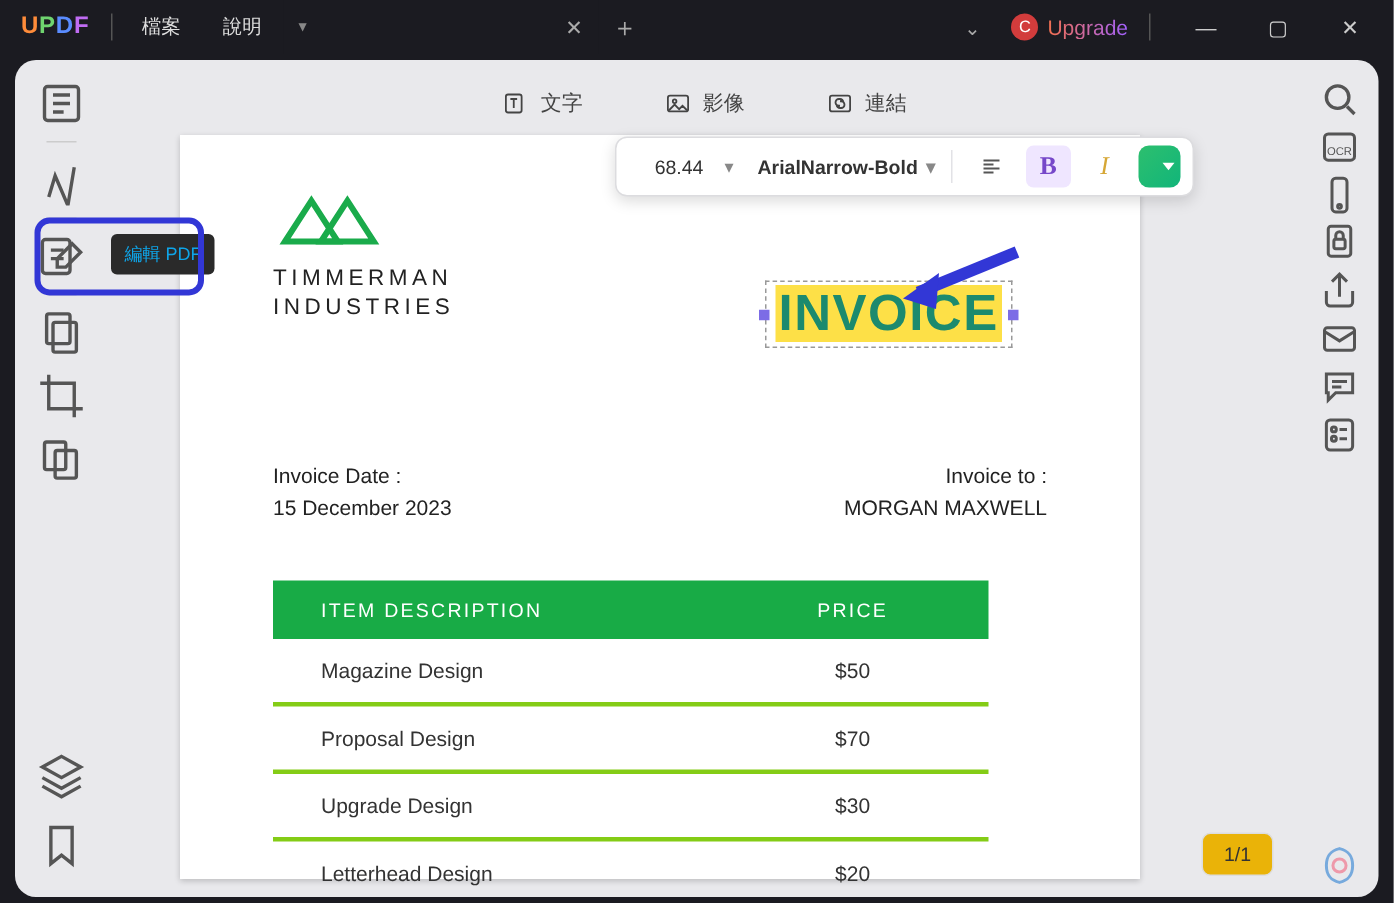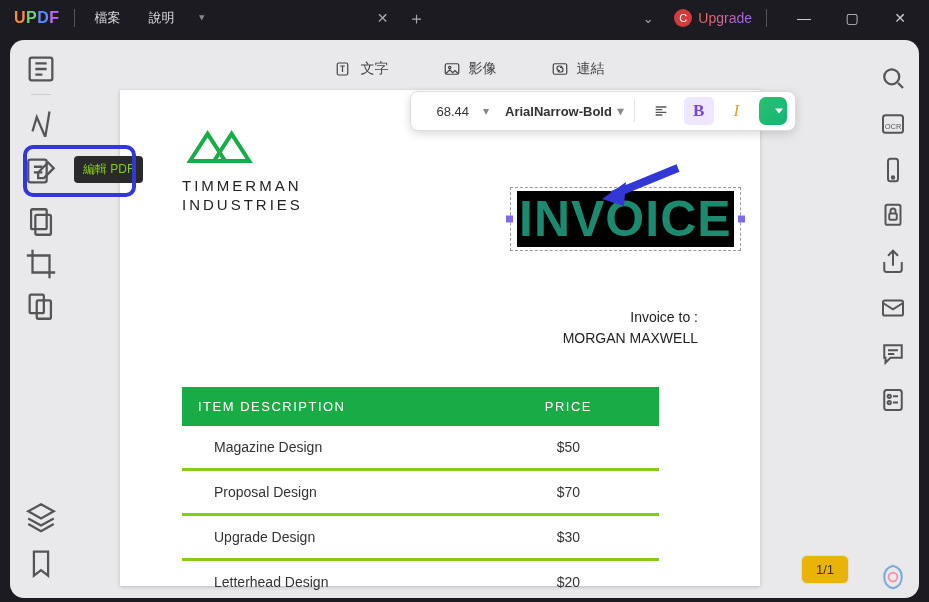--- a/index.html
+++ b/index.html
@@ -100,28 +100,28 @@
     color:#555; border-radius:8px; cursor:pointer; font-size:17px;
     stroke:#555;
   }
   .lr-sep { width:20px; height:1px; background:#ccc; margin:0;}
   .left-rail .bottom {
     margin-top:auto; display:flex; flex-direction:column; align-items:center; gap:12px;
     padding-bottom:18px;
   }
   .tooltip-badge {
     position:absolute; left:64px; top:116px;
-    background:#2a2a2a; color:#84cc16; font-size:12px;
+    background:#2a2a2a; color:#0ea5e9; font-size:12px;
     padding:5px 9px; border-radius:4px;
     z-index:4;
   }
   .right-rail {
-    position:absolute; right:0; top:12px; bottom:0; width:52px;
+    position:absolute; right:0; top:0; bottom:0; width:52px;
     display:flex; flex-direction:column; align-items:center;
-    padding-top:14px; gap:22px;
+    padding-top:14px; gap:8px;
     z-index:3;
   }
   .rr-item {
     width:30px; height:24px; display:flex; align-items:center; justify-content:center;
     color:#555; cursor:pointer; font-size:18px;
   }
   .rr-bottom {
     margin-top:auto; padding-bottom:18px;
   }
   
@@ -152,22 +152,22 @@
     border:1.5px dashed #999; padding:2px 6px;
   }
   .invoice-title-box::before, .invoice-title-box::after {
     content:''; position:absolute; width:7px; height:7px; background:#7c6ce6;
     top:50%; transform:translateY(-50%);
   }
   .invoice-title-box::before { left:-5px; }
   .invoice-title-box::after  { right:-5px; }
   .invoice-title {
     font-family:"Arial Narrow", Arial, sans-serif;
-    font-weight:700; font-size:50px; letter-spacing:1px;
-    color:#1c8a6e; background:#000000;
+    font-weight:700; font-size:34px; letter-spacing:1px;
+    color:#1c8a6e; background:#fde047;
     padding:0 2px;
   }
   .arrow {
     position:absolute; top:120px; left:590px; z-index:3;
   }
   .info-row {
     display:flex; justify-content:space-between; margin-top:92px;
     font-size:14px; color:#222;
   }
   .info-row .left, .info-row .right { line-height:1.5; }
@@ -175,21 +175,21 @@
   .tbl {
     margin-top:38px;
     width:477px;
     border-collapse:collapse;
   }
   .tbl thead th {
     background:#18ab46; color:#fff; font-weight:400;
     letter-spacing:1.5px; font-size:13px;
     padding:12px 0;
   }
-  .tbl th:first-child { text-align:left; padding-left:16px; width:62%; }
+  .tbl th:first-child { text-align:left; padding-left:32px; width:62%; }
   .tbl th:last-child  { text-align:center; }
   .tbl tbody td {
     border-bottom:3px solid #84cc16; padding:13px 0;
     font-size:14px; color:#333;
   }
   .tbl td:first-child { padding-left:32px; }
   .tbl td:last-child  { text-align:center; }
   .tbl .subtotal td {
     font-size:14px; letter-spacing:1px; padding-top:18px; border-bottom:none;
   }
@@ -449,20 +449,22 @@
           </div>
         </div>
       </div>
 
       <div class="invoice-title-box">
         <span class="invoice-title">INVOICE</span>
       </div>
 
       <div class="info-row">
         <div class="left">
+          <div>Invoice Date :</div>
+          <div>15 December 2023</div>
         </div>
         <div class="right">
           <div>Invoice to :</div>
           <div>MORGAN MAXWELL</div>
         </div>
       </div>
 
       <table class="tbl">
         <thead>
           <tr>

